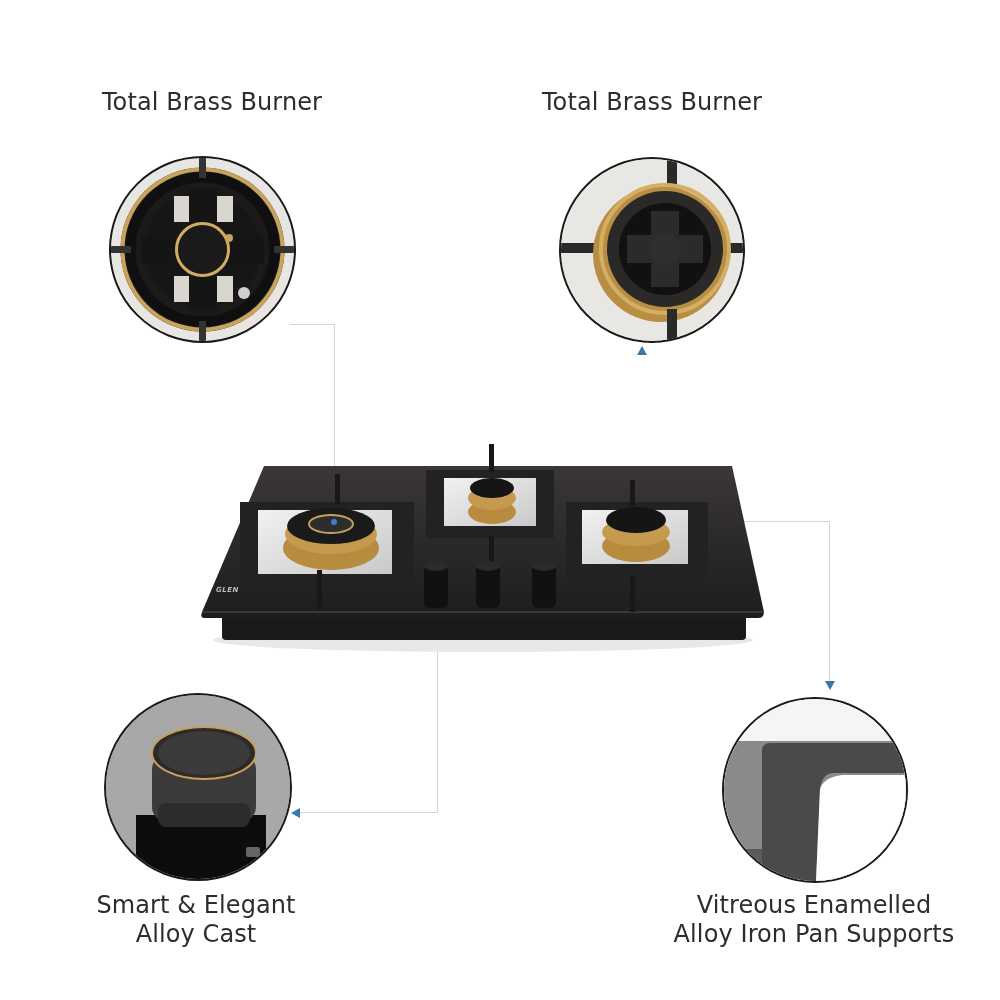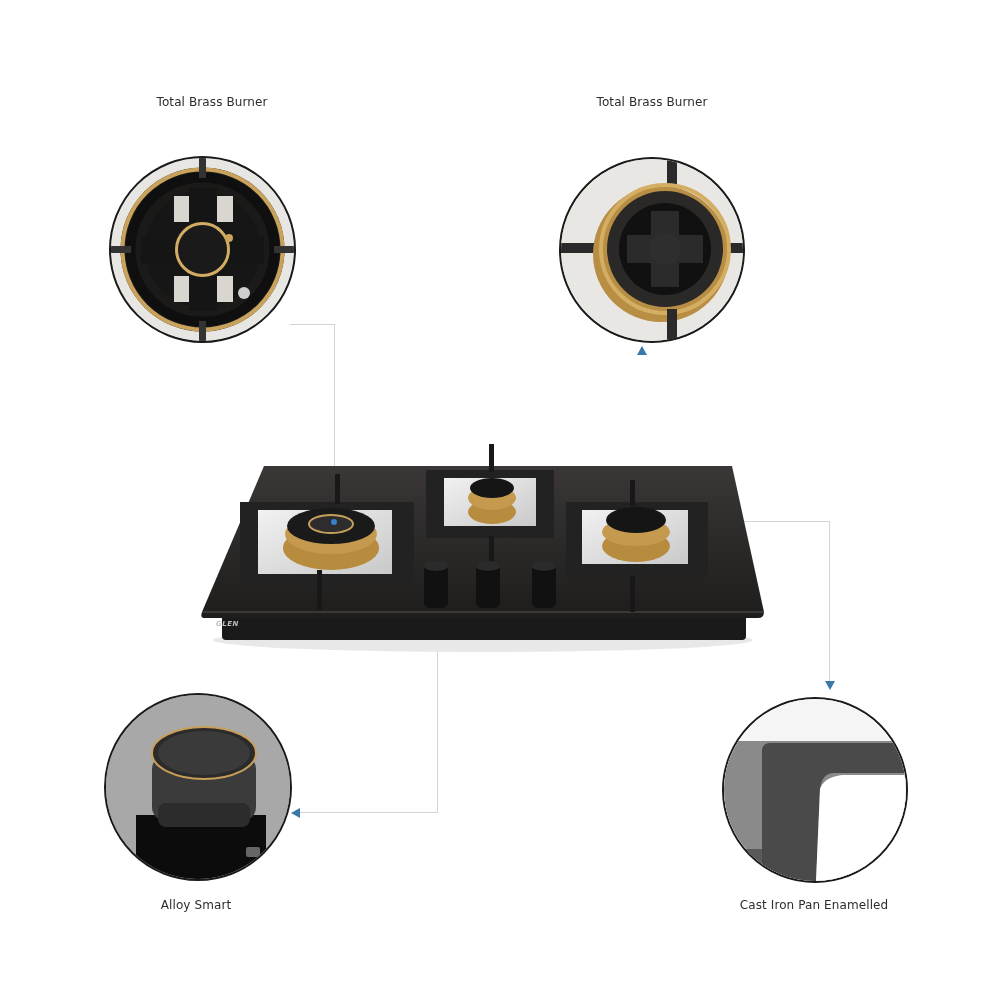--- a/index.html
+++ b/index.html
@@ -1,40 +1,42 @@
 <!DOCTYPE html>
 <html><head>
 <meta charset="utf-8">
 <style>
   html, body { margin:0; padding:0; }
   body { width:1000px; height:1000px; background:#ffffff; position:relative; overflow:hidden; font-family:"DejaVu Sans", sans-serif; color:#2b2b2b; }
-  .label { position:absolute; text-align:center; font-size:12px; line-height:29px; color:#2d2d2d; letter-spacing:0.1px; }
+  .label { position:absolute; text-align:center; font-size:24px; line-height:29px; color:#2d2d2d; letter-spacing:0.1px; }
   .circle { position:absolute; border-radius:50%; border:2px solid #1a1a1a; overflow:hidden; box-sizing:border-box; }
   .line { position:absolute; background:#d4d4d4; }
   .arrow { position:absolute; width:0; height:0; }
   .arrow.up { border-left:5px solid transparent; border-right:5px solid transparent; border-bottom:9px solid #3a78a8; }
   .arrow.down { border-left:5px solid transparent; border-right:5px solid transparent; border-top:9px solid #3a78a8; }
   .arrow.left { border-top:5px solid transparent; border-bottom:5px solid transparent; border-right:9px solid #3a78a8; }
   svg { display:block; }
   .brand { position:absolute; font-size:7px; font-weight:bold; color:#bdbdbd; font-style:italic; letter-spacing:0.5px; }
 </style>
 </head>
 <body>
 
 <div class="label" style="left:62px; top:88px; width:300px;">
   <div>Total Brass Burner</div>
 </div>
 <div class="label" style="left:502px; top:88px; width:300px;">
   <div>Total Brass Burner</div>
 </div>
 <div class="label" style="left:46px; top:891px; width:300px;">
-  <div>Alloy Smart</div>
+  <div>Smart &amp; Elegant</div>
+  <div>Alloy Cast</div>
 </div>
 <div class="label" style="left:664px; top:891px; width:300px;">
-  <div>Cast Iron Pan Enamelled</div>
+  <div>Vitreous Enamelled</div>
+  <div>Alloy Iron Pan Supports</div>
 </div>
 
 <div class="line" style="left:290px; top:324px; width:45px; height:1px;"></div>
 <div class="line" style="left:334px; top:324px; width:1px; height:158px;"></div>
 
 <div class="arrow up" style="left:637px; top:346px;"></div>
 
 <div class="line" style="left:437px; top:610px; width:1px; height:203px;"></div>
 <div class="line" style="left:300px; top:812px; width:138px; height:1px;"></div>
 <div class="arrow left" style="left:291px; top:808px;"></div>
@@ -159,14 +161,14 @@
     </g>
     <g>
       <rect x="278" y="124" width="24" height="44" rx="6" fill="#111"></rect>
       <ellipse cx="290" cy="126" rx="12" ry="5" fill="#2b2b2b"></ellipse>
     </g>
     <g>
       <rect x="334" y="124" width="24" height="44" rx="6" fill="#111"></rect>
       <ellipse cx="346" cy="126" rx="12" ry="5" fill="#2b2b2b"></ellipse>
     </g>
   </svg>
-  <div class="brand" style="left:18px; top:180px;">GLEN</div>
+  <div class="brand" style="left:18px; top:146px;">GLEN</div>
 </div>
 
 </body></html>

